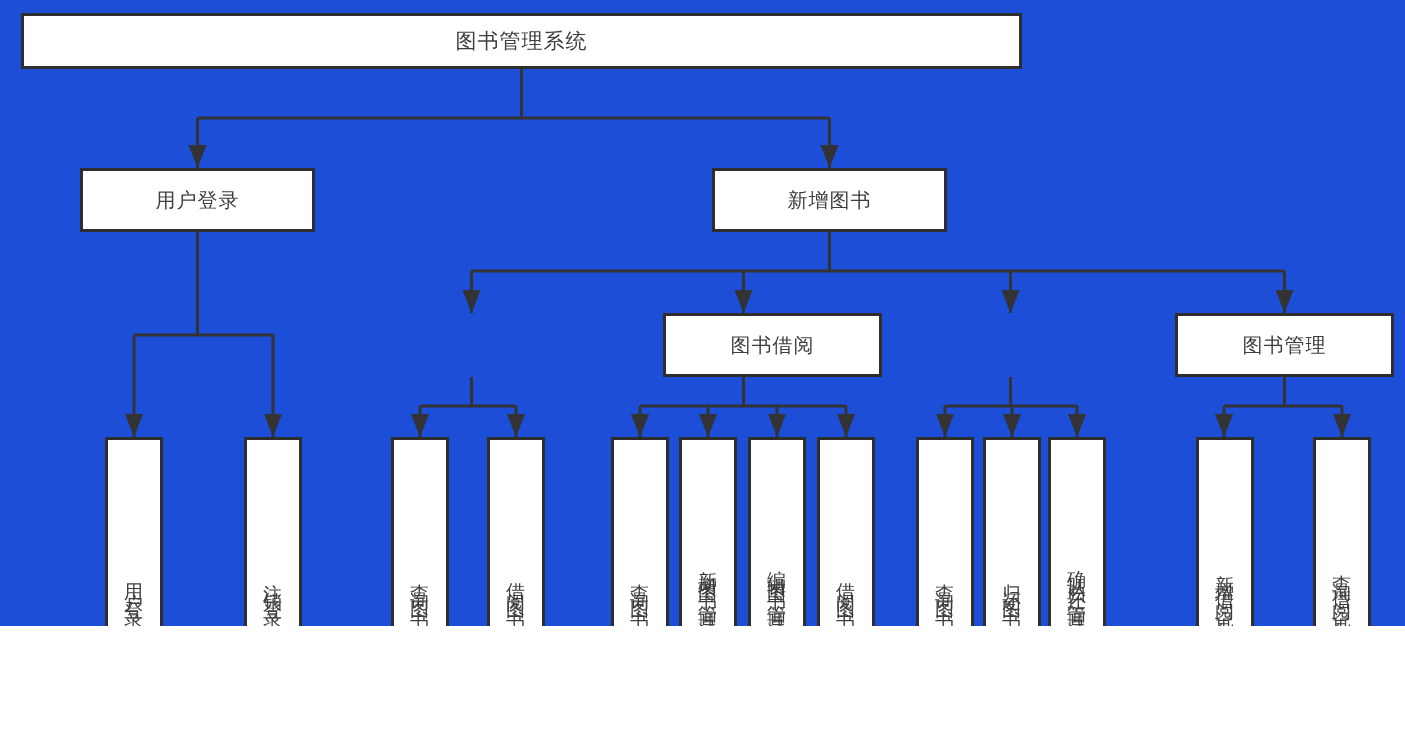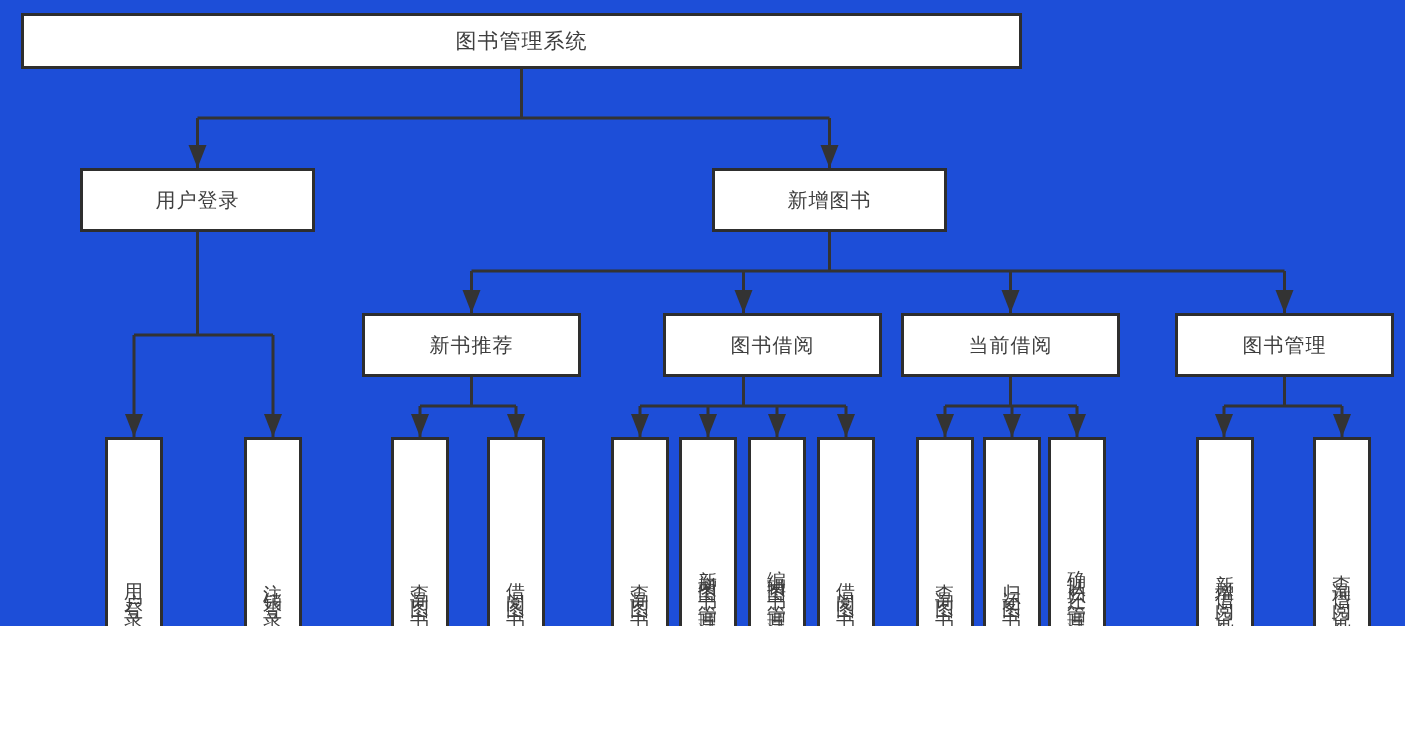--- a/index.html
+++ b/index.html
@@ -96,23 +96,21 @@
       <polygon points="1215,414 1233,414 1224,437"></polygon>
       <polygon points="1333,414 1351,414 1342,437"></polygon>
     </g>
   </svg>
 
   <div class="node hnode root-node">图书管理系统</div>
 
   <div class="node hnode l2" style="left:80px;">用户登录</div>
   <div class="node hnode l2" style="left:712px;">新增图书</div>
 
-  <div class="node hnode l3" style="left:362px;">新书推荐</div>
   <div class="node hnode l3" style="left:634px;margin-left:29px;">图书借阅</div>
-  <div class="node hnode l3" style="left:901px;">当前借阅</div>
   <div class="node hnode l3" style="left:1175px;">图书管理</div>
 
   <div class="node leaf" style="left:105px;">用户登录</div>
   <div class="node leaf" style="left:244px;">注销登录</div>
 
   <div class="node leaf" style="left:391px;">查询图书</div>
   <div class="node leaf" style="left:487px;">借阅图书</div>
 
   <div class="node leaf" style="left:611px;">查询图书</div>
   <div class="node leaf long" style="left:679px;">新增图书（管理员）</div>

